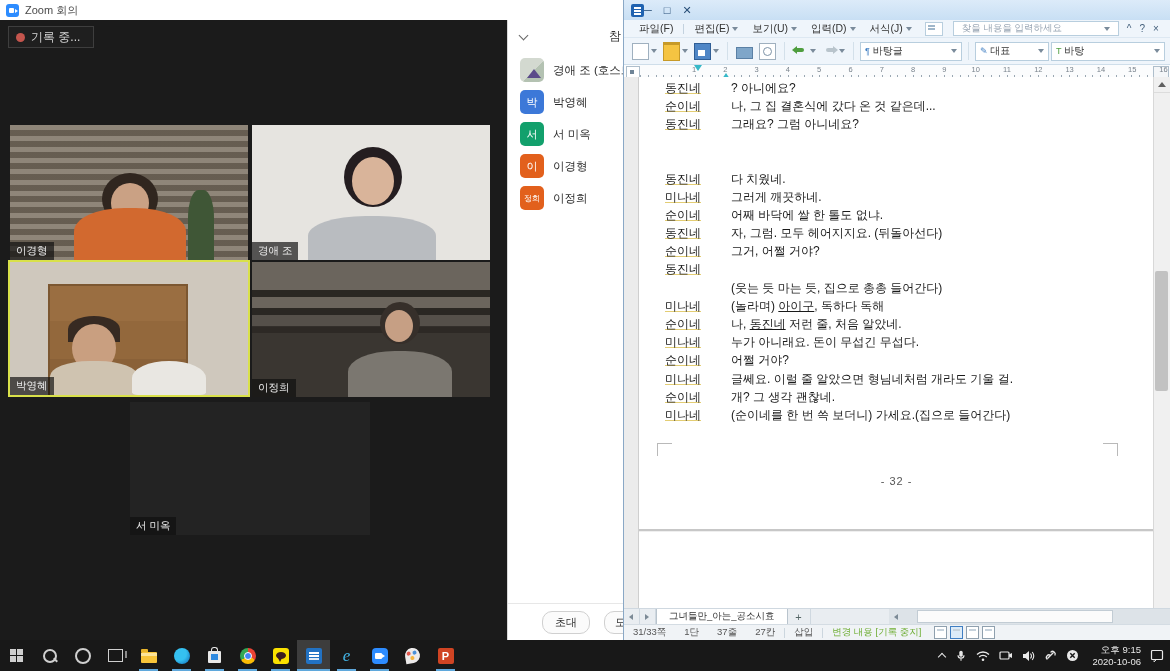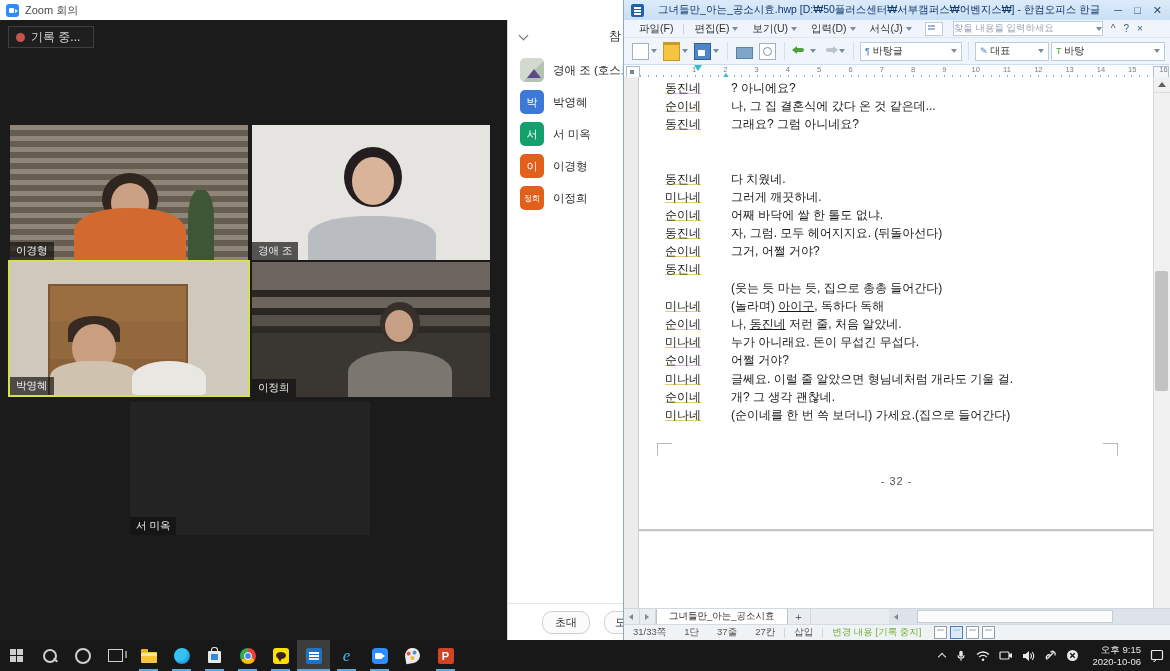--- a/index.html
+++ b/index.html
@@ -87,21 +87,21 @@
   .win-btns{display:flex;gap:12px;margin-right:8px;font-size:11px;color:#274e77;}
   .win-btns span{cursor:default;}
   .hwp-menubar{position:relative;height:17px;display:flex;align-items:center;font-size:10.5px;color:#333;
     background:#eff5fb;border-bottom:1px solid #dde8f2;padding-left:8px;}
   .menu-item{display:flex;align-items:center;gap:3px;padding:0 7px;white-space:nowrap;}
   .caret{width:0;height:0;border-left:3px solid transparent;border-right:3px solid transparent;border-top:4px solid #7a8b9b;}
   .menu-sep{width:1px;height:10px;background:#c3d2df;margin:0 3px;}
   .mini-btn{width:16px;height:12px;border:1px solid #b8cede;background:#fff;margin-left:6px;position:relative;}
   .mini-btn::after{content:"";position:absolute;left:2px;top:2px;width:7px;height:2px;background:#9fb6ca;box-shadow:0 3px 0 #9fb6ca;}
   .search-box{display:flex;align-items:center;margin-left:10px;width:148px;height:13px;background:#fff;
-    border:1px solid #b8cede;padding:0 0;justify-content:space-between;}
+    border:1px solid #b8cede;padding:0 8px;justify-content:space-between;}
   .search-ph{font-size:9.5px;color:#9aa7b5;white-space:nowrap;overflow:hidden;}
   .ribbon-ctrl{display:flex;gap:8px;margin-left:8px;margin-right:6px;font-size:10px;color:#44607c;}
 
   .hwp-toolbar{height:26px;display:flex;align-items:center;background:#eff5fb;border-bottom:1px solid #cfdeea;padding-left:6px;gap:2px;}
   .tb-btn{display:flex;align-items:center;gap:2px;padding:0 2px;}
   .tb-sep{width:1px;height:18px;background:#d3e0ea;margin:0 4px;}
   .ic{width:15px;height:15px;position:relative;display:inline-block;}
   .ic-new{background:#fff;border:1px solid #9fb0bf;}
   .ic-open{background:#f5c442;border:1px solid #c79a28;border-top-width:3px;}
   .ic-save{background:#4f86c6;border:1px solid #2f5e96;}
@@ -316,21 +316,20 @@
       <div class="panel-footer">
         <button class="invite-btn">초대</button>
         <button class="muteall-btn">모</button>
       </div>
     </div>
   </div>
 
   <div id="hwp-window">
     <div class="hwp-titlebar">
       <span class="hwp-icon"></span>
-      <span class="hwp-title-text">그녀들만_아는_공소시효.hwp [D:₩50플러스센터₩서부캠퍼스₩어벤지스₩] - 한컴오피스 한글</span>
       <span class="win-btns">
         <span>─</span>
         <span>□</span>
         <span>✕</span>
       </span>
     </div>
 
     <div class="hwp-menubar">
       <span class="menu-item">
           <span>파일(F)</span>

